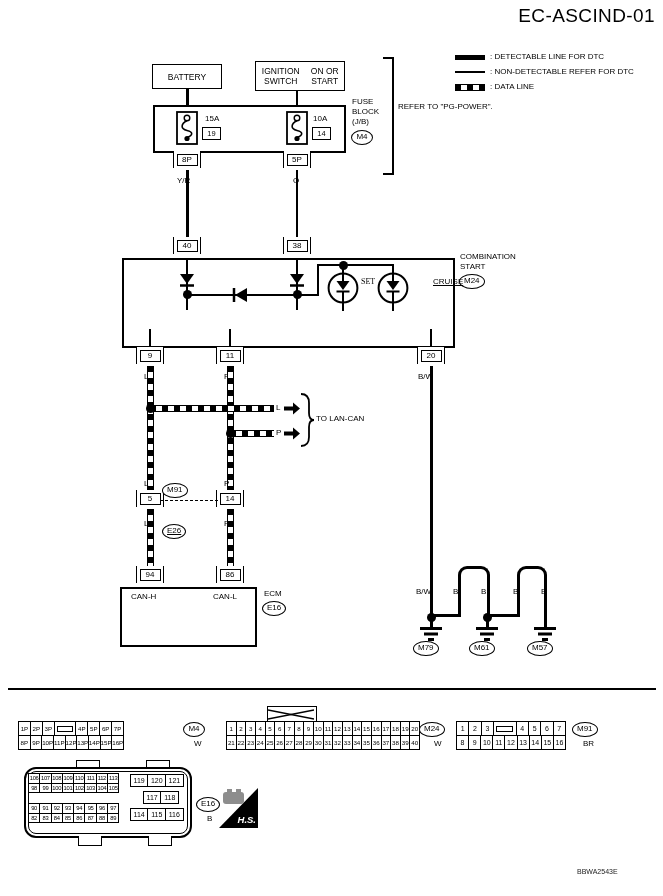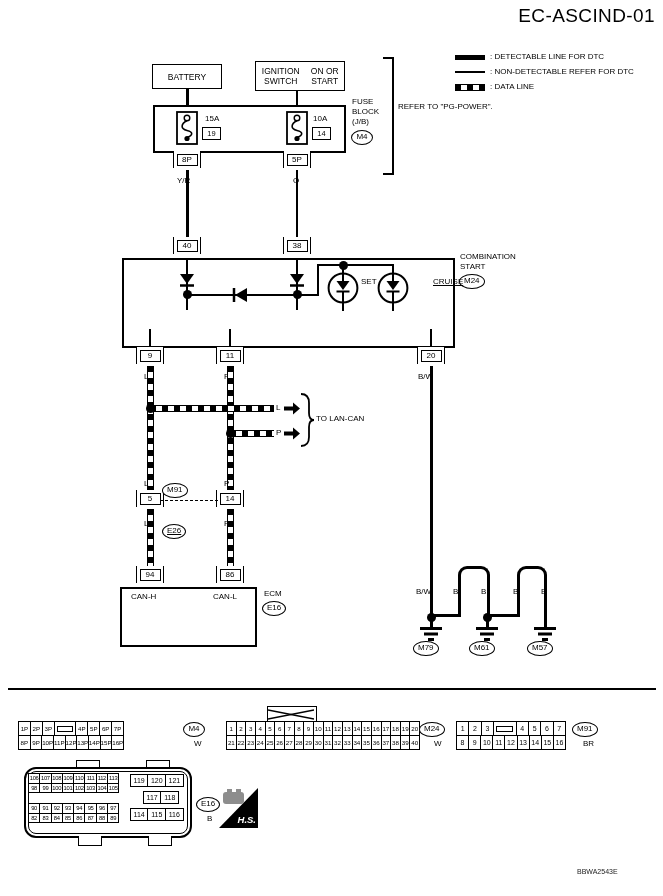--- a/index.html
+++ b/index.html
@@ -154,21 +154,21 @@
     <line x1="9.5" y1="19.5" x2="22.5" y2="19.5" stroke="#000" stroke-width="2"></line>
     <line x1="16" y1="19.5" x2="16" y2="30" stroke="#000" stroke-width="2"></line>
   </svg>
   <svg class="abs" style="left:377px; top:272px;" width="32" height="32">
     <circle cx="16" cy="16" r="14.4" fill="#fff" stroke="#000" stroke-width="2"></circle>
     <line x1="16" y1="2" x2="16" y2="9" stroke="#000" stroke-width="2"></line>
     <polygon points="9.5,9 22.5,9 16,18" fill="#000"></polygon>
     <line x1="9.5" y1="19.5" x2="22.5" y2="19.5" stroke="#000" stroke-width="2"></line>
     <line x1="16" y1="19.5" x2="16" y2="30" stroke="#000" stroke-width="2"></line>
   </svg>
-  <div class="lbl" style="left:361px; top:277px;">SET</div>
+  <div class="lbl" style="left:361px; top:277px;font-family:Liberation Serif, serif;">SET</div>
   <div class="lbl" style="left:433px; top:277px;text-decoration:underline;">CRUISE</div>
   <div class="wire" style="left:342px; top:303px; width:2px; height:8px;"></div>
   <div class="wire" style="left:392px; top:303px; width:2px; height:8px;"></div>
 
   <div class="wire" style="left:149px; top:329px; width:2px; height:20px;"></div>
   <div class="wire" style="left:229px; top:329px; width:2px; height:20px;"></div>
   <div class="wire" style="left:430px; top:329px; width:2px; height:20px;"></div>
   <div class="pinw" style="left:136px; top:347px;">
       <div class="pinb">9</div>
     </div>

